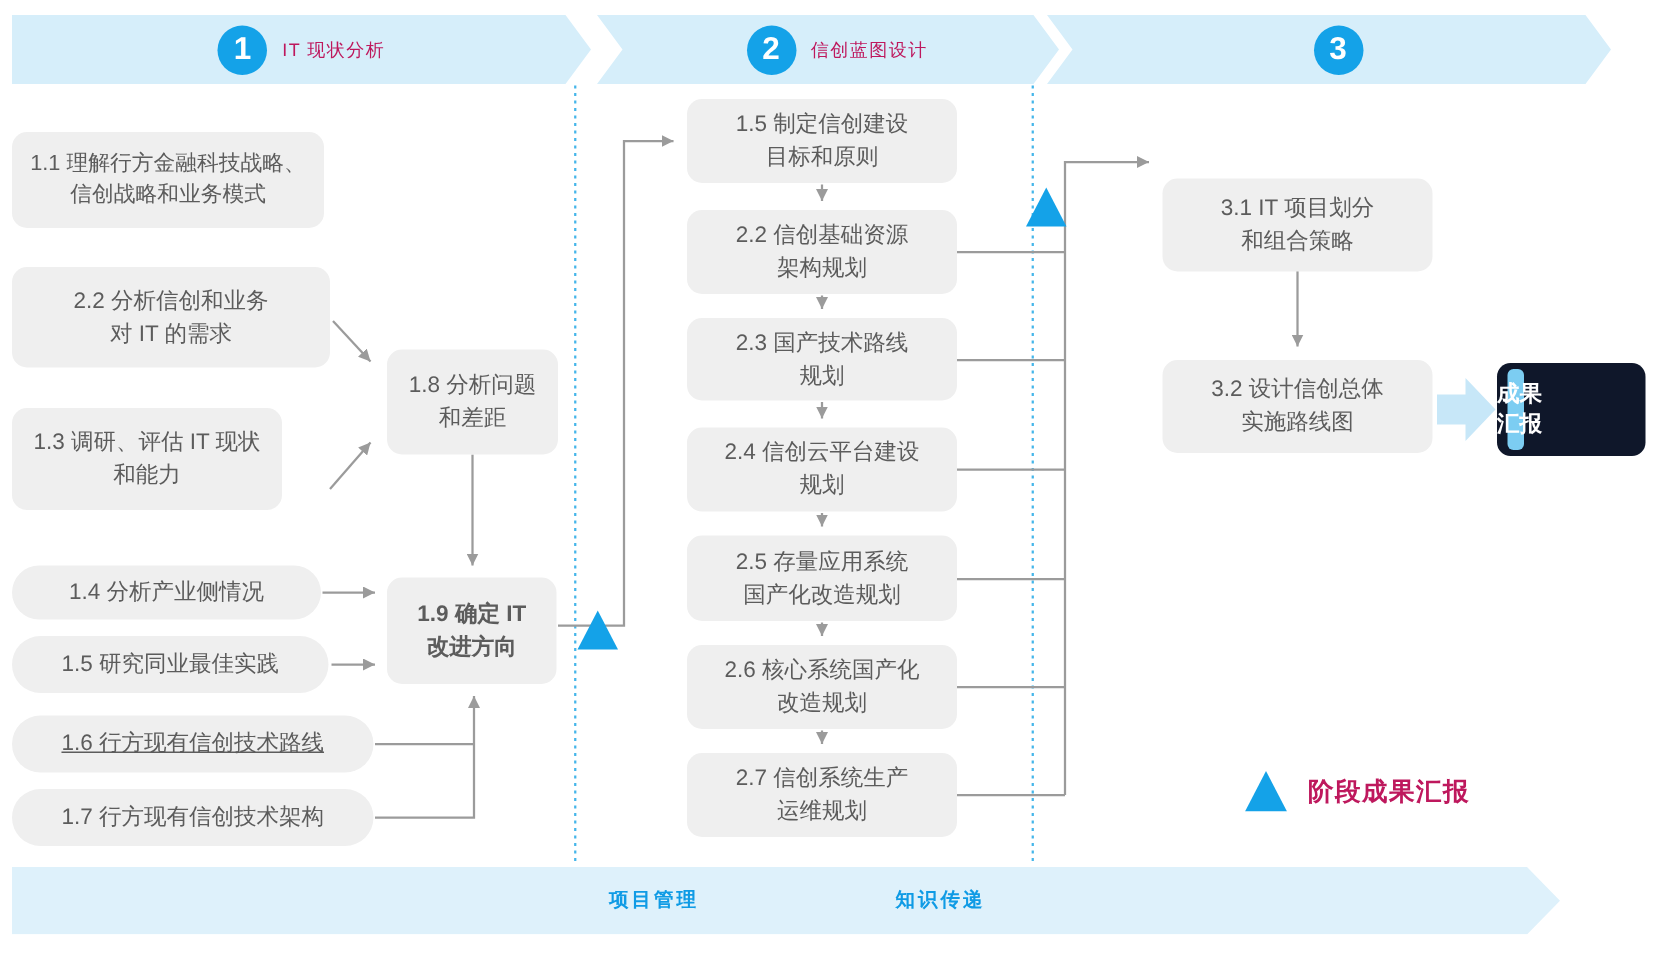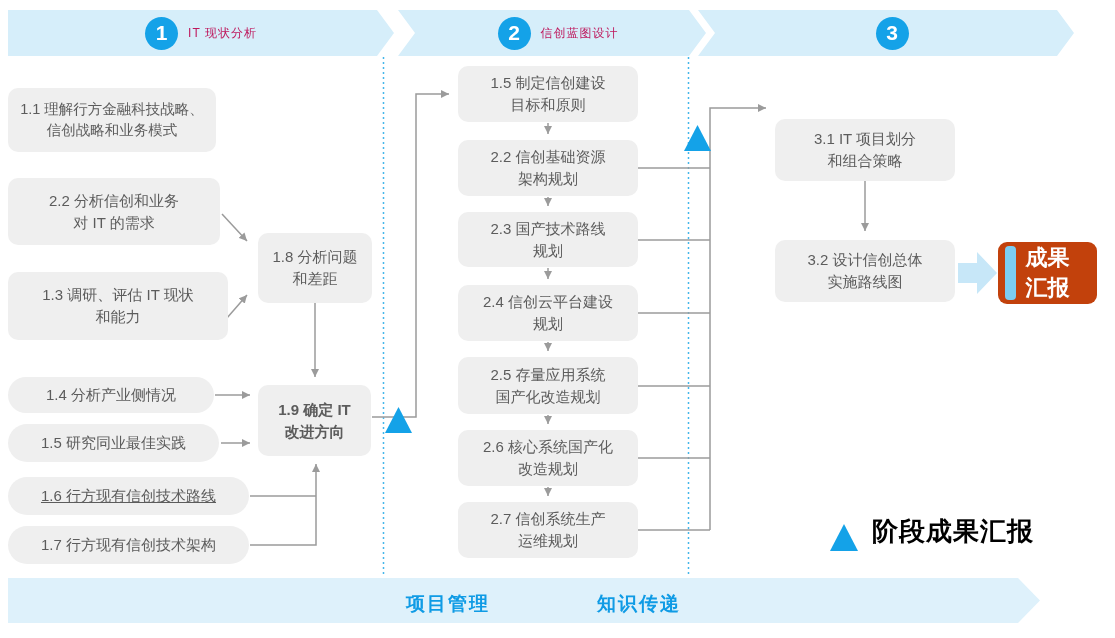--- a/index.html
+++ b/index.html
@@ -22,39 +22,39 @@
   
   .box{
     position:absolute;background:#efefef;border-radius:10px;z-index:2;
     display:flex;align-items:center;justify-content:center;text-align:center;
     color:#5c5c5c;font-size:15px;line-height:1.45;white-space:pre-line;padding:2px 4px;box-sizing:border-box;
   }
   .box.small-text{font-size:14.5px;}
   .pill{border-radius:19px;}
   
   #result-box{
-    position:absolute;left:998px;top:242px;width:99px;height:62px;background:#c2410c;border-radius:9px;
-    display:flex;align-items:center;justify-content:center;text-align:center;z-index:2;
-    color:#ffffff;font-size:22px;font-weight:bold;line-height:1.35;white-space:pre-line;
+    position:absolute;left:998px;top:242px;width:99px;height:62px;background:#0f172a;border-radius:9px;
+    display:flex;align-items:center;justify-content:flex-start;text-align:center;z-index:2;
+    color:#ffffff;font-size:15px;font-weight:bold;line-height:1.35;white-space:pre-line;
   }
   #result-strip{position:absolute;left:7px;top:4px;bottom:4px;width:11px;background:#7ccdf2;border-radius:4px;}
   #result-label{position:relative;z-index:1;}
   
   #bottom-band{
     position:absolute;left:8px;top:578px;width:1032px;height:45px;background:#def1fb;z-index:1;
     clip-path:polygon(0 0,calc(100% - 22px) 0,100% 50%,calc(100% - 22px) 100%,0 100%);
   }
   .bottom-label{
-    position:absolute;top:591px;z-index:2;color:#0f9be5;font-size:19px;font-weight:bold;letter-spacing:2px;white-space:nowrap;
+    position:absolute;top:591px;z-index:2;color:#0f9be5;font-size:13px;font-weight:bold;letter-spacing:2px;white-space:nowrap;
   }
   #bottom-label-left{left:406px;}
   #bottom-label-right{left:597px;}
   
   #legend{position:absolute;left:830px;top:514px;display:flex;align-items:flex-end;gap:14px;z-index:2;}
-  #legend-label{color:#000000;font-size:26px;font-weight:bold;letter-spacing:1px;padding-bottom:2px;white-space:nowrap;}
+  #legend-label{color:#be185d;font-size:17px;font-weight:bold;letter-spacing:1px;padding-bottom:2px;white-space:nowrap;}
   
   #connectors{position:absolute;left:0;top:0;z-index:1;}
 </style>
 </head>
 <body>
 
 <div id="stage">
 
   <svg id="connectors" width="1115" height="638" viewBox="0 0 1115 638">
     <defs>
@@ -120,21 +120,21 @@
   <div class="band notched" style="left:698px;width:364px;">
     <div class="phase-circle">
       <span>3</span>
     </div>
   </div>
 
   <div class="box small-text" style="left:8px;top:88px;width:208px;height:64px;">1.1 理解行方金融科技战略、
 信创战略和业务模式</div>
   <div class="box" style="left:8px;top:178px;width:212px;height:67px;">2.2 分析信创和业务
 对 IT 的需求</div>
-  <div class="box" style="left:8px;top:272px;width:220px;height:68px;">1.3 调研、评估 IT 现状
+  <div class="box" style="left:8px;top:272px;width:180px;height:68px;">1.3 调研、评估 IT 现状
 和能力</div>
   <div class="box pill" style="left:8px;top:377px;width:206px;height:36px;">1.4 分析产业侧情况</div>
   <div class="box pill" style="left:8px;top:424px;width:211px;height:38px;">1.5 研究同业最佳实践</div>
   <div class="box pill" style="left:8px;top:477px;width:241px;height:38px;text-decoration:underline;">1.6 行方现有信创技术路线</div>
   <div class="box pill" style="left:8px;top:526px;width:241px;height:38px;">1.7 行方现有信创技术架构</div>
   <div class="box" style="left:258px;top:233px;width:114px;height:70px;">1.8 分析问题
 和差距</div>
   <div class="box" style="left:258px;top:385px;width:113px;height:71px;font-weight:bold;">1.9 确定 IT
 改进方向</div>
 

